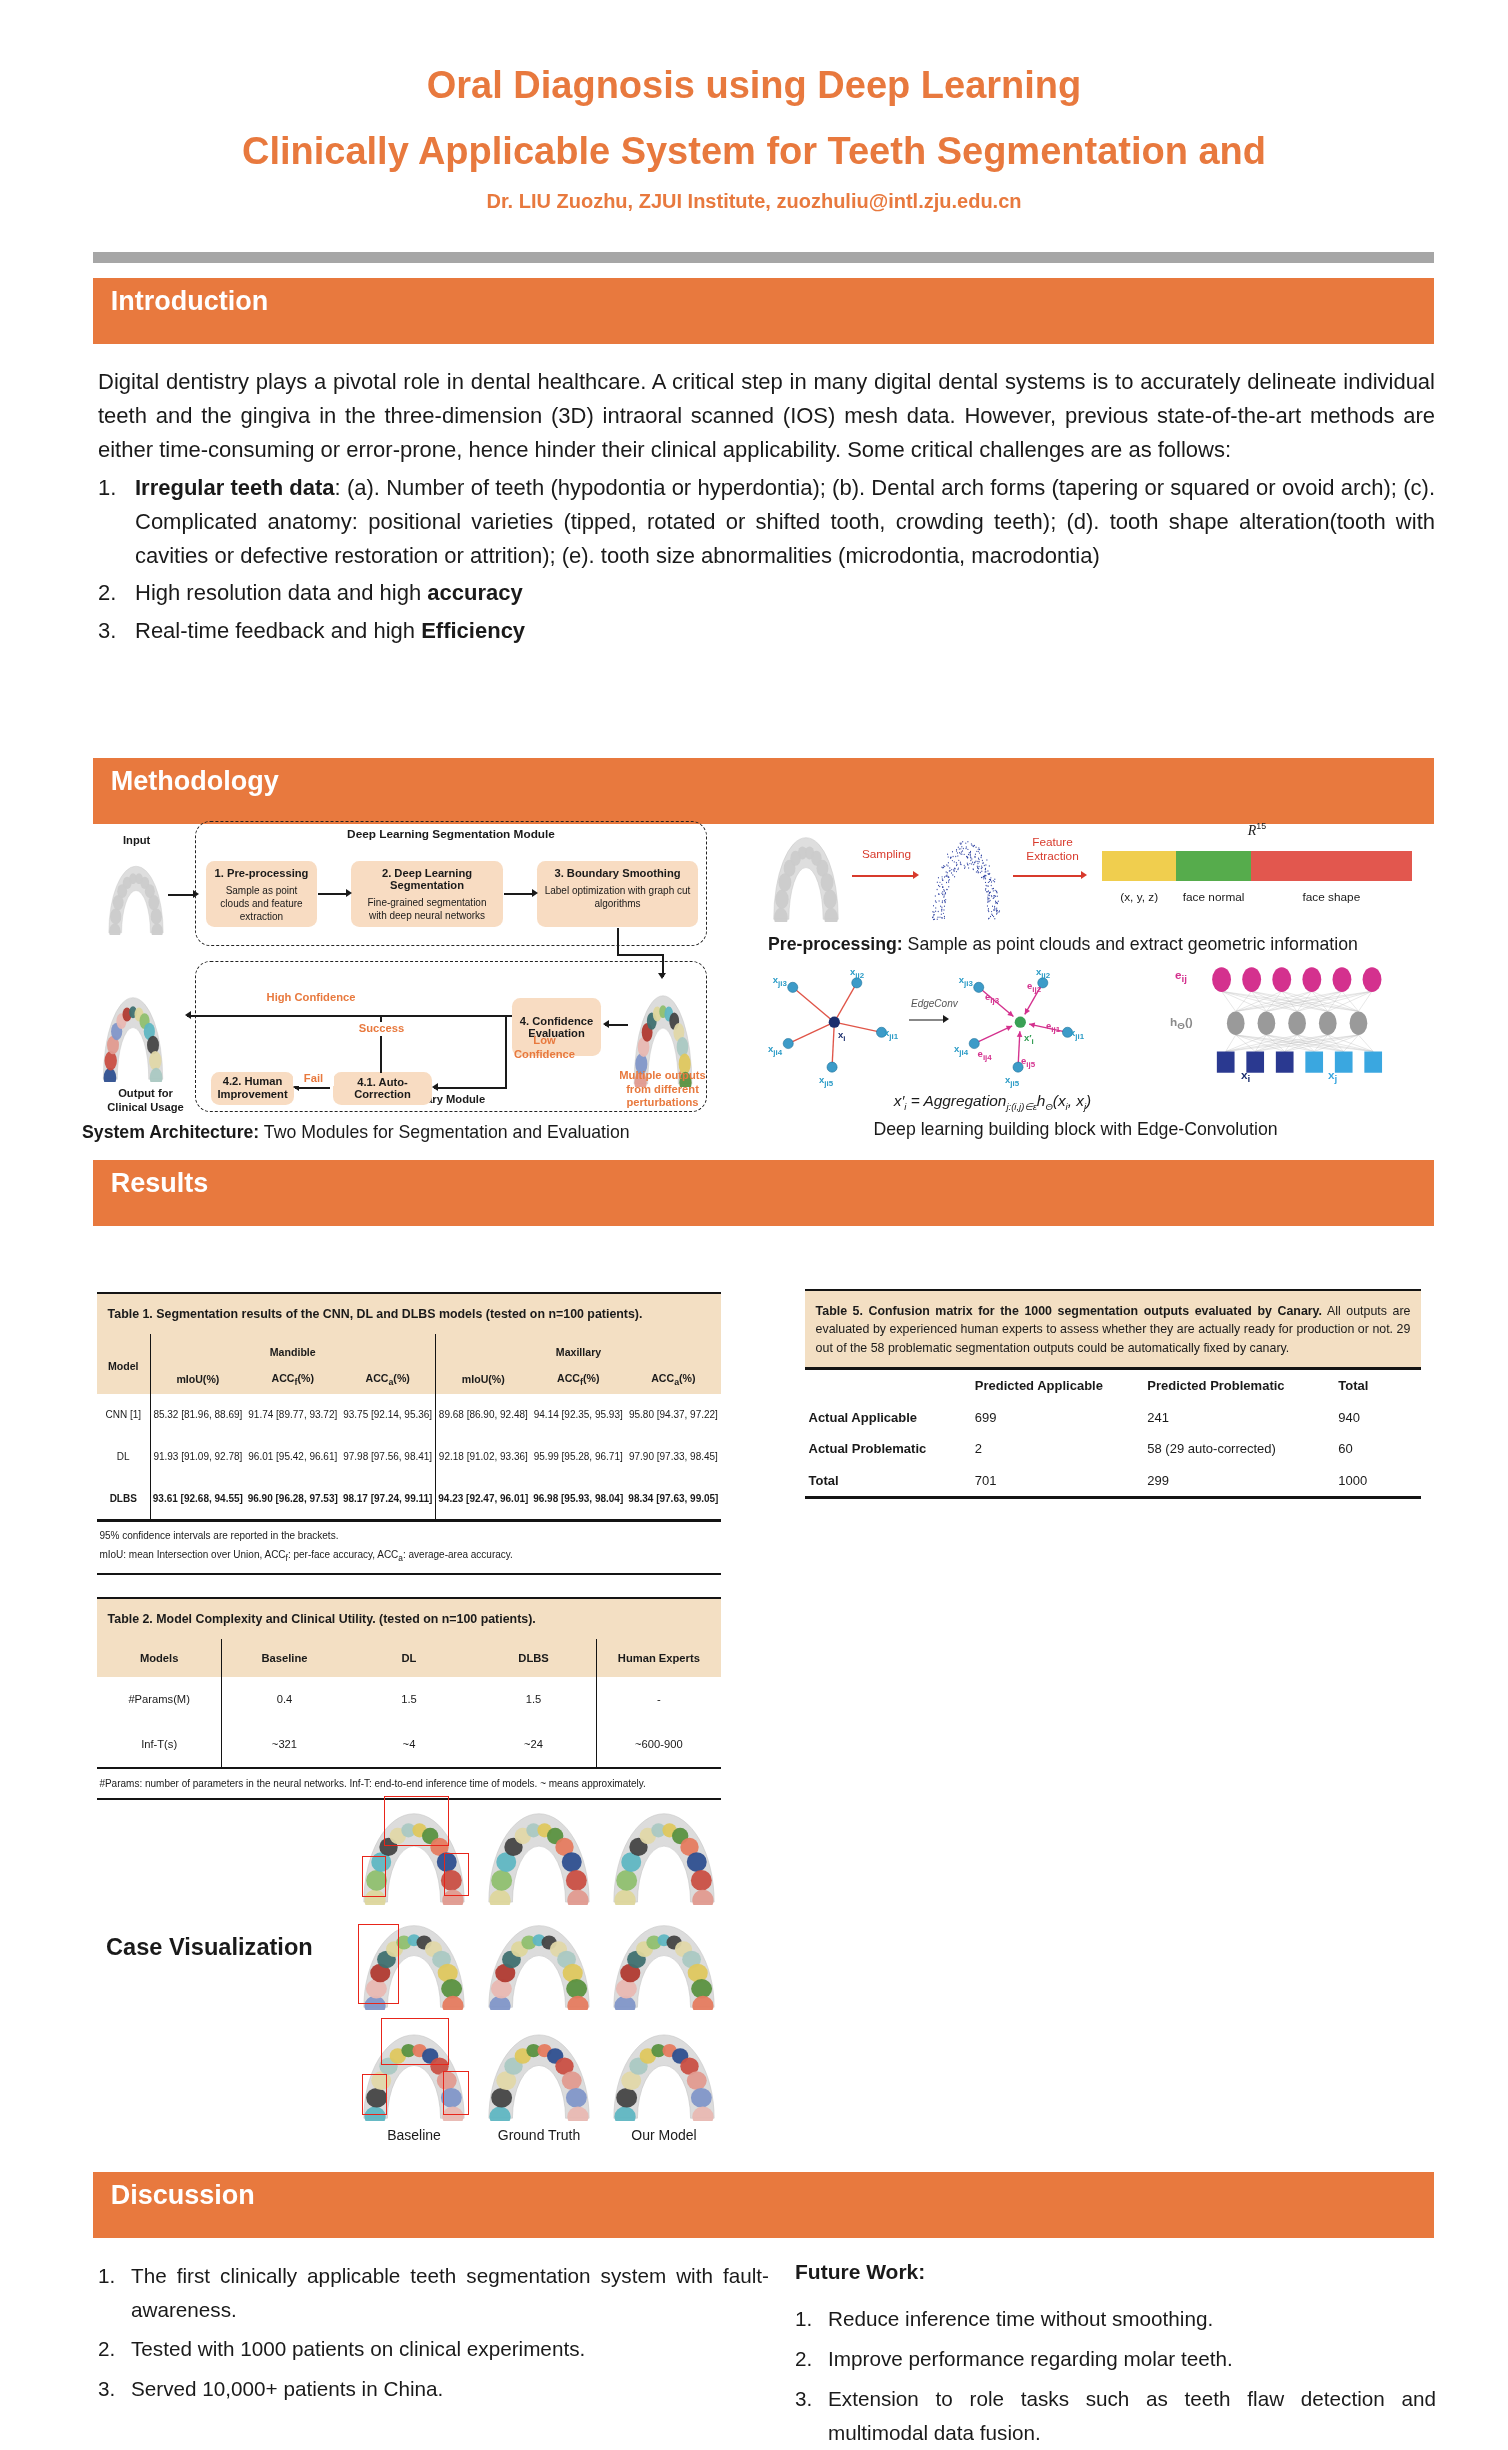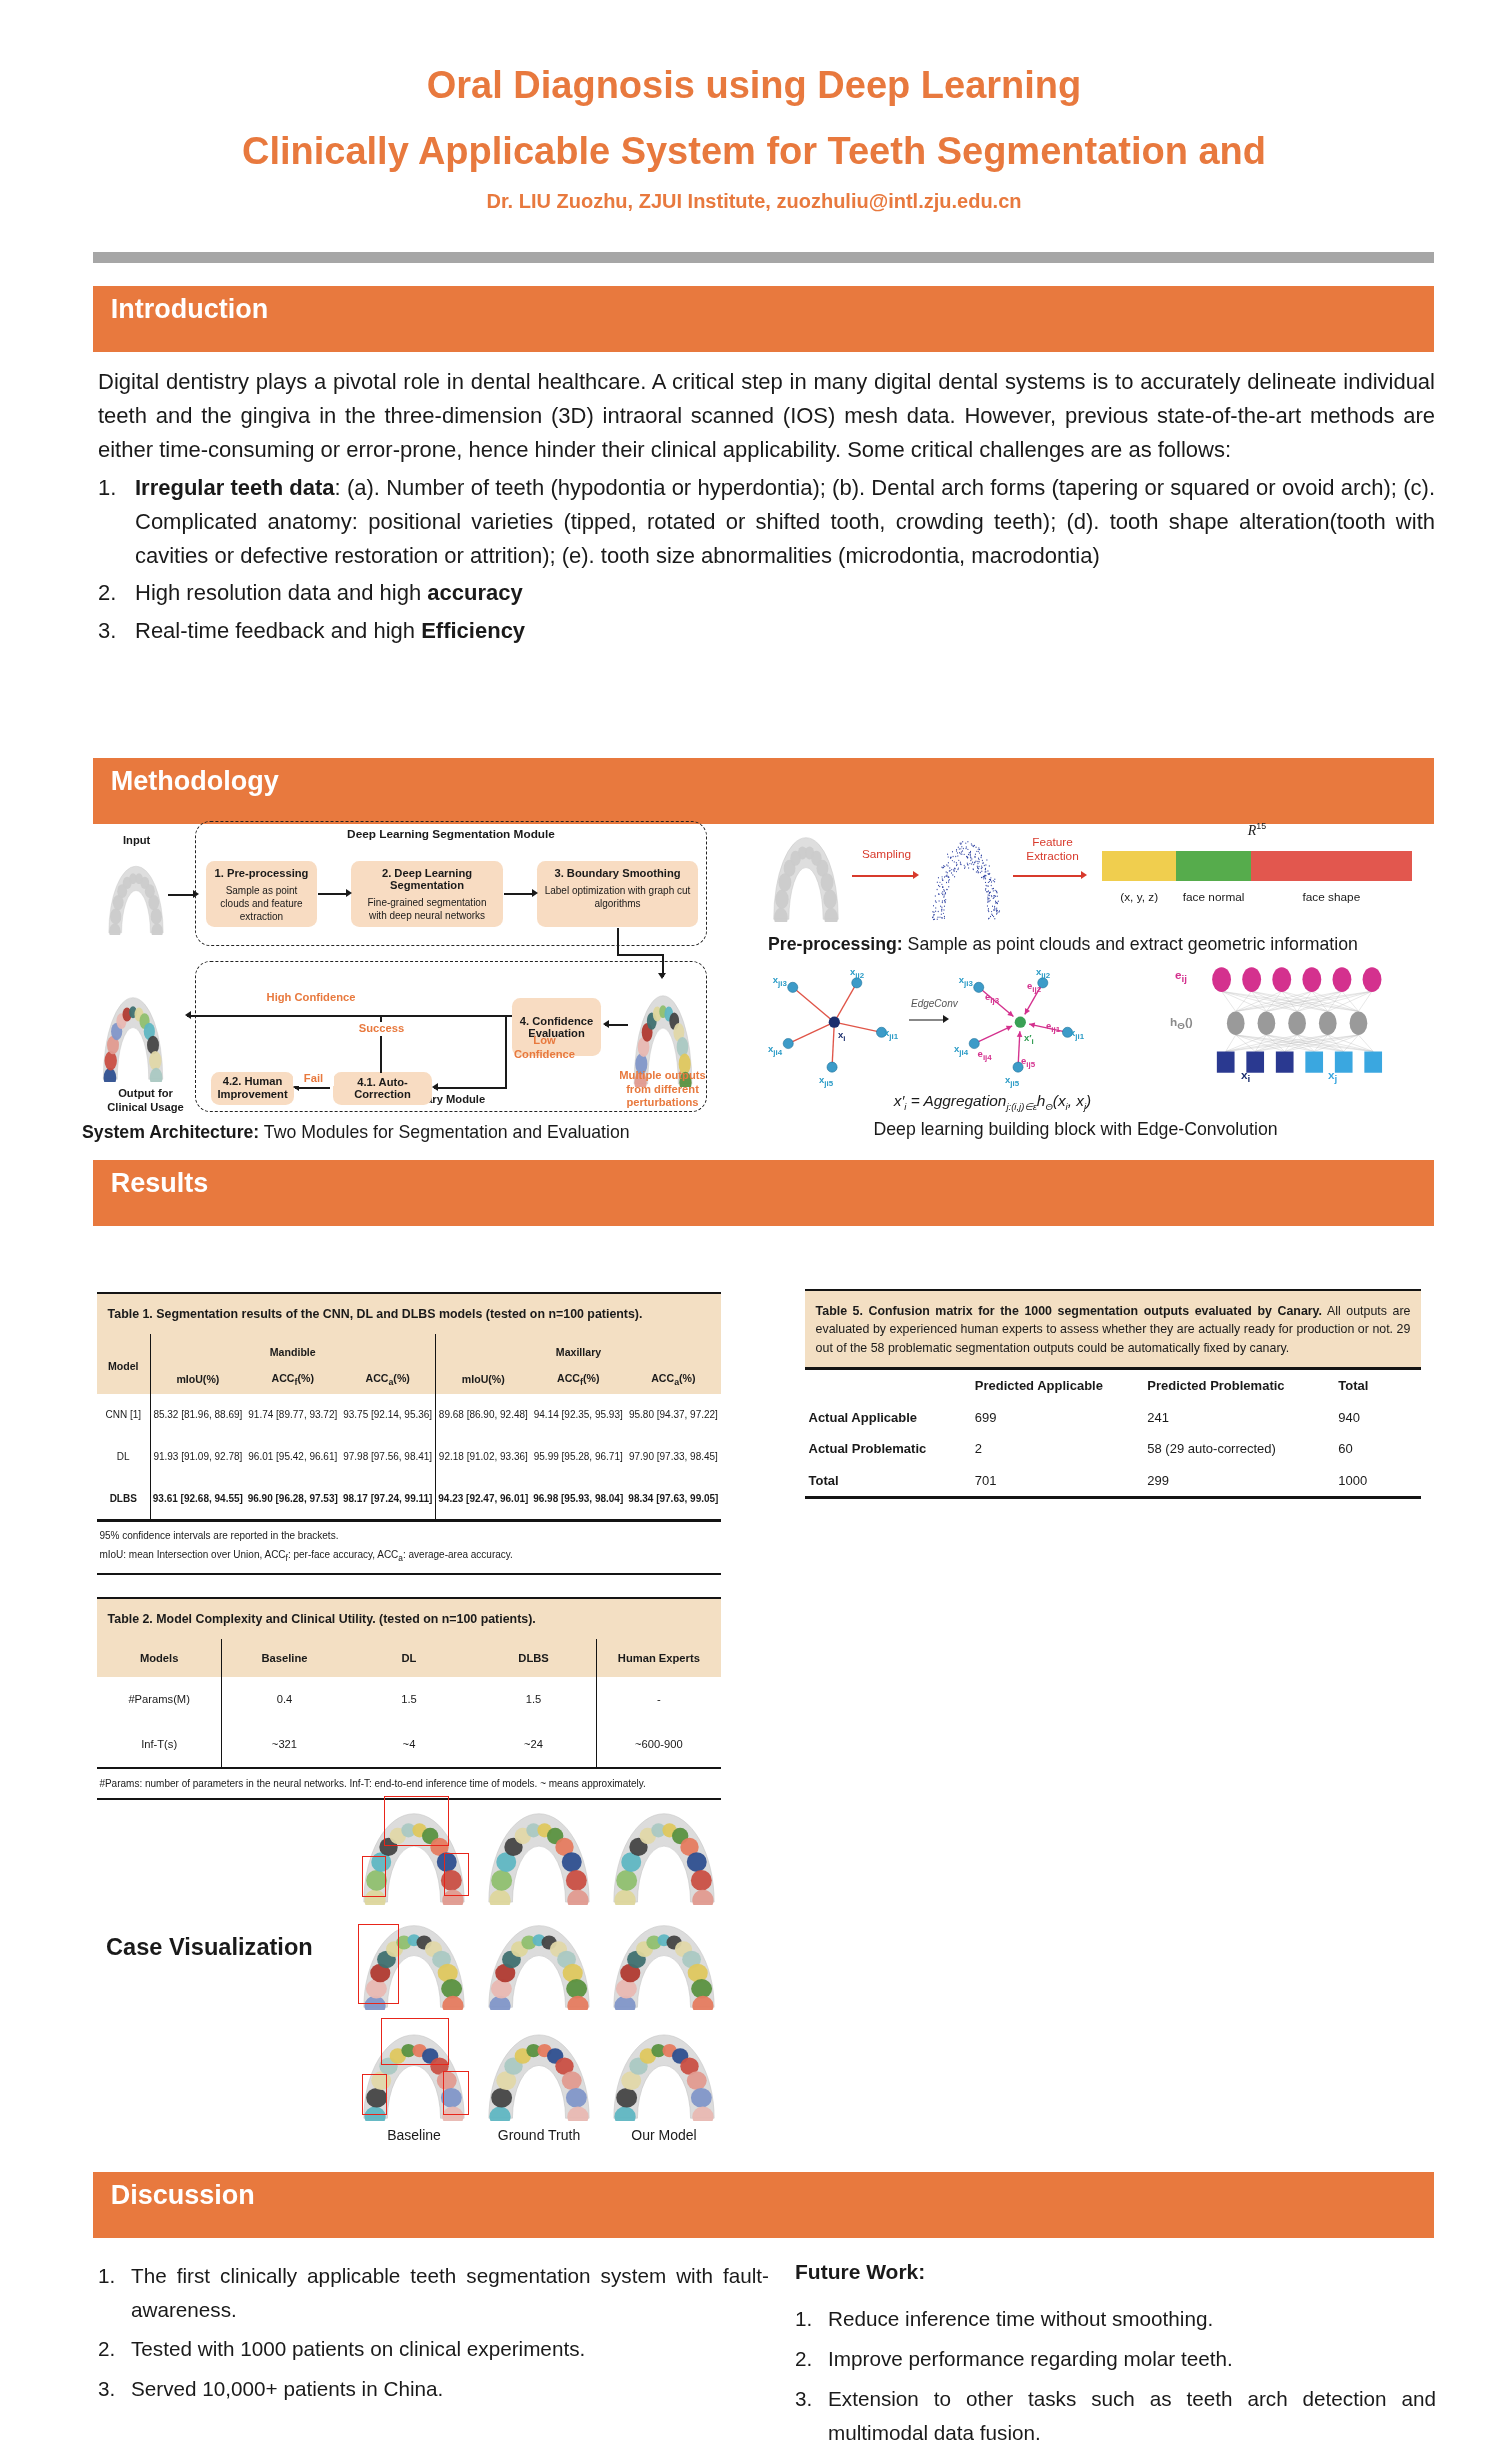--- a/index.html
+++ b/index.html
@@ -108,21 +108,21 @@
 
 <div id="poster">
 
   <div class="title">
     <div>Oral Diagnosis using Deep Learning</div>
     <div>Clinically Applicable System for Teeth Segmentation and</div>
   </div>
   <div class="author">Dr. LIU Zuozhu, ZJUI Institute, zuozhuliu@intl.zju.edu.cn</div>
   <div class="graybar"></div>
 
-  <div class="bar" style="top:286px">
+  <div class="bar" style="top:278px">
     <span>Introduction</span>
   </div>
   <div class="intro">
     <p>Digital dentistry plays a pivotal role in dental healthcare. A critical step in many digital dental systems is to accurately delineate individual teeth and the gingiva in the three-dimension (3D)  intraoral scanned (IOS) mesh data. However, previous state-of-the-art methods are either time-consuming or error-prone, hence hinder their clinical applicability.  Some critical challenges are as follows:</p>
     <div class="li">
       <span class="num">1.</span>
       <span class="li-text"><span class="b">Irregular teeth data</span><span>:  (a). Number of teeth (hypodontia or hyperdontia);  (b). Dental arch forms (tapering or squared or ovoid arch); (c). Complicated anatomy: positional varieties (tipped, rotated or shifted tooth, crowding teeth); (d). tooth shape alteration(tooth with cavities or defective restoration or attrition); (e). tooth size abnormalities (microdontia, macrodontia)</span></span>
     </div>
     <div class="li">
       <span class="num">2.</span>
@@ -1083,18 +1083,18 @@
     <div class="li">
         <span class="num">1.</span>
         <span class="li-text">Reduce inference time without smoothing.</span>
       </div>
     <div class="li">
         <span class="num">2.</span>
         <span class="li-text">Improve performance regarding molar teeth.</span>
       </div>
     <div class="li">
         <span class="num">3.</span>
-        <span class="li-text">Extension to other tasks such as teeth arch detection and multimodal data fusion.</span>
+        <span class="li-text">Extension to role tasks such as teeth flaw detection and multimodal data fusion.</span>
       </div>
   </div>
 
 </div>
 
 
 </body></html>

